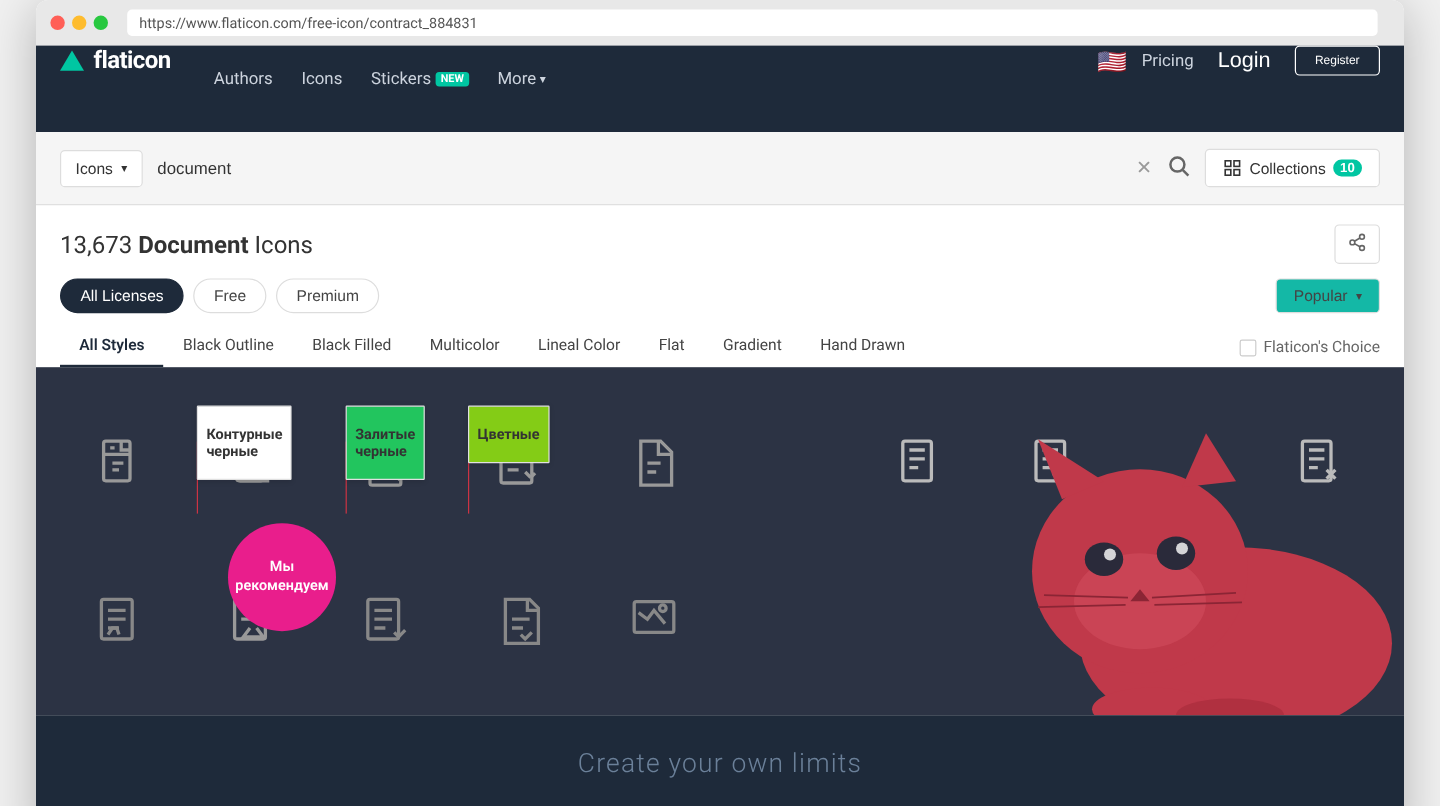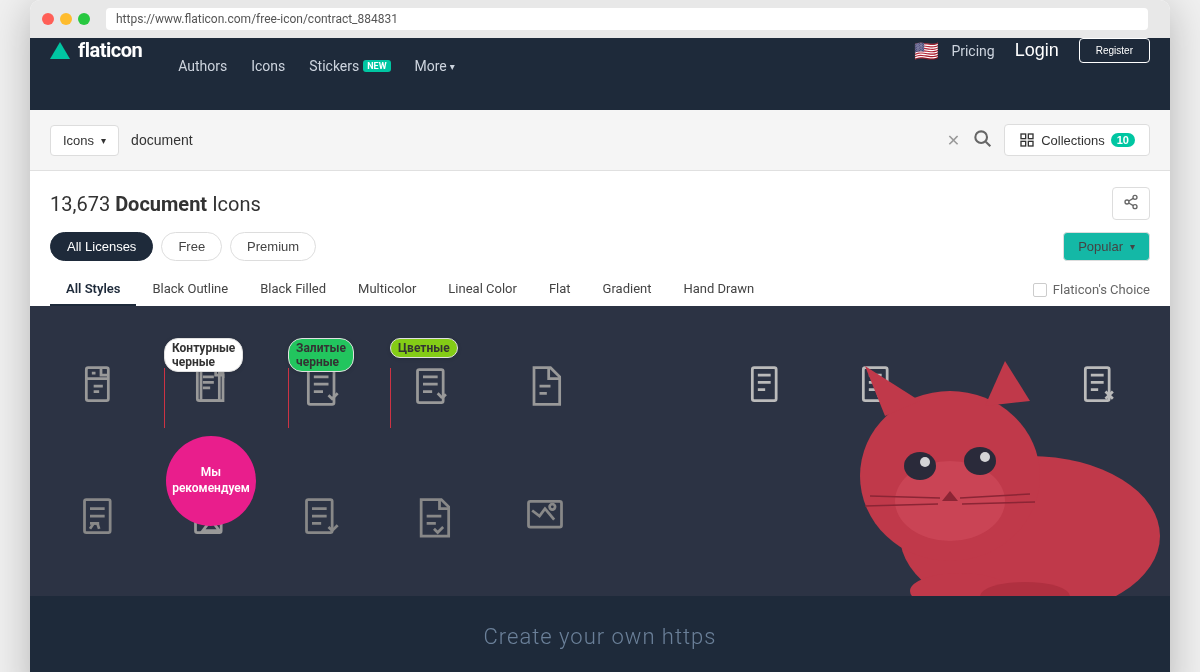--- a/index.html
+++ b/index.html
@@ -53,32 +53,32 @@
 
     
     .style-tabs { padding: 0 20px 0; display: flex; align-items: center; gap: 0; border-bottom: none; }
     .style-tab { padding: 8px 16px; font-size: 13px; color: #444; cursor: pointer; border-bottom: 2px solid transparent; white-space: nowrap; }
     .style-tab.active { color: #1e2a3a; border-bottom: 2px solid #1e2a3a; font-weight: 600; }
     .flaticons-choice { display: flex; align-items: center; gap: 6px; margin-left: auto; font-size: 13px; color: #666; }
     .checkbox { width: 14px; height: 14px; border: 1px solid #ccc; border-radius: 2px; display: inline-block; }
 
     
     .promo-banner { background: #2c3344; position: relative; overflow: hidden; height: 290px; display: flex; align-items: stretch; }
-    .we-recommend { position: absolute; width: 90px; height: 90px; background: #e91e8c; border-radius: 50%; display: flex; align-items: center; justify-content: center; text-align: center; color: #fff; font-size: 12px; font-weight: 600; line-height: 1.3; z-index: 10; left: 136px; bottom: 70px; }
+    .we-recommend { position: absolute; width: 90px; height: 90px; background: #e91e8c; border-radius: 50%; display: flex; align-items: center; justify-content: center; text-align: center; color: #fff; font-size: 12px; font-weight: 600; line-height: 1.3; z-index: 10; left: 160px; bottom: 70px; }
     .cat-illustration { position: absolute; right: 0; bottom: 0; height: 260px; z-index: 3; }
 
     
     .bottom-banner { background: #1e2a3a; height: 80px; display: flex; align-items: center; justify-content: center; }
     .bottom-banner-text { color: #6b8099; font-size: 22px; font-weight: 300; letter-spacing: 1px; }
 
     
     .status-bar { background: #f5f5f5; padding: 4px 12px; font-size: 11px; color: #007bff; border-top: 1px solid #e0e0e0; }
 
     
-    .annotation-label { position: absolute; background: #fff; border: 1px solid #ccc; border-radius: 14px; font-size: 11px; color: #333; padding: 2px 7px; box-shadow: 0 1px 4px rgba(0,0,0,0.12); z-index: 20; white-space: nowrap; }
+    .annotation-label { position: absolute; background: #fff; border: 1px solid #ccc; border-radius: 1px; font-size: 11px; color: #333; padding: 16px 7px; box-shadow: 0 1px 4px rgba(0,0,0,0.12); z-index: 20; white-space: nowrap; }
   </style>
 </head>
 <body>
 
 <div class="browser-window">
 
   <div class="browser-chrome">
     <span class="browser-btn btn-red"></span>
     <span class="browser-btn btn-yellow"></span>
     <span class="browser-btn btn-green"></span>
@@ -339,19 +339,19 @@
         <line x1="170" y1="162" x2="240" y2="158" stroke="#8b2535" stroke-width="1.5"></line>
         <line x1="172" y1="168" x2="245" y2="166" stroke="#8b2535" stroke-width="1.5"></line>
 
         <ellipse cx="170" cy="255" rx="50" ry="18" fill="#c0394a"></ellipse>
         <ellipse cx="235" cy="260" rx="45" ry="14" fill="#b03040"></ellipse>
       </svg>
     </div>
   </div>
 
   <div class="bottom-banner">
-    <p class="bottom-banner-text">Create your own https</p>
+    <p class="bottom-banner-text">Create your own limits</p>
   </div>
 
   <div class="status-bar">
     <span>https://www.flaticon.com/free-icon/contract_884831</span>
   </div>
 </div>
 
 </body></html>

